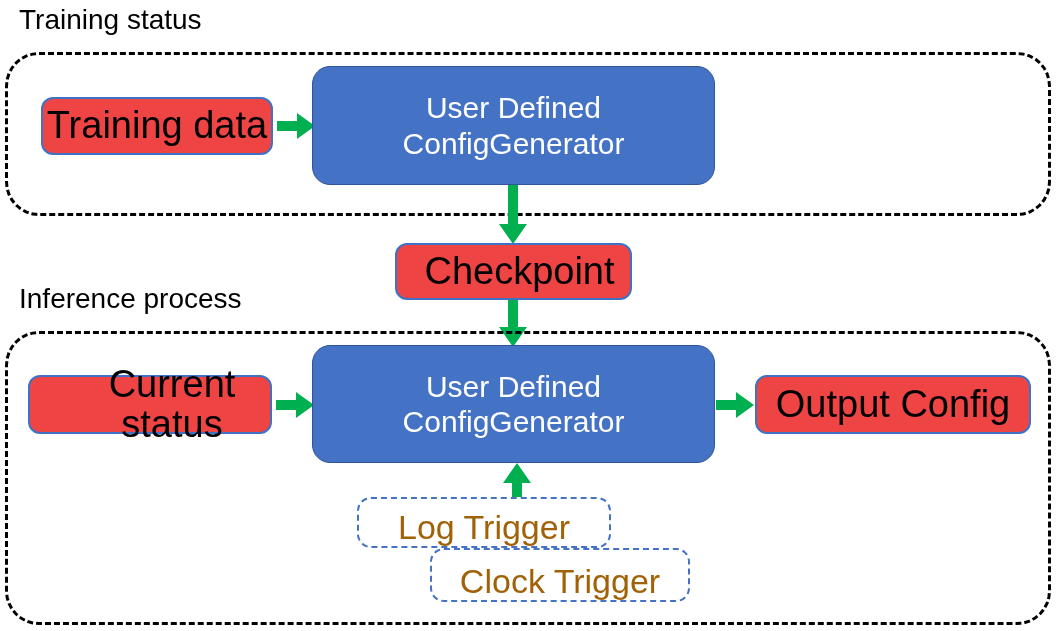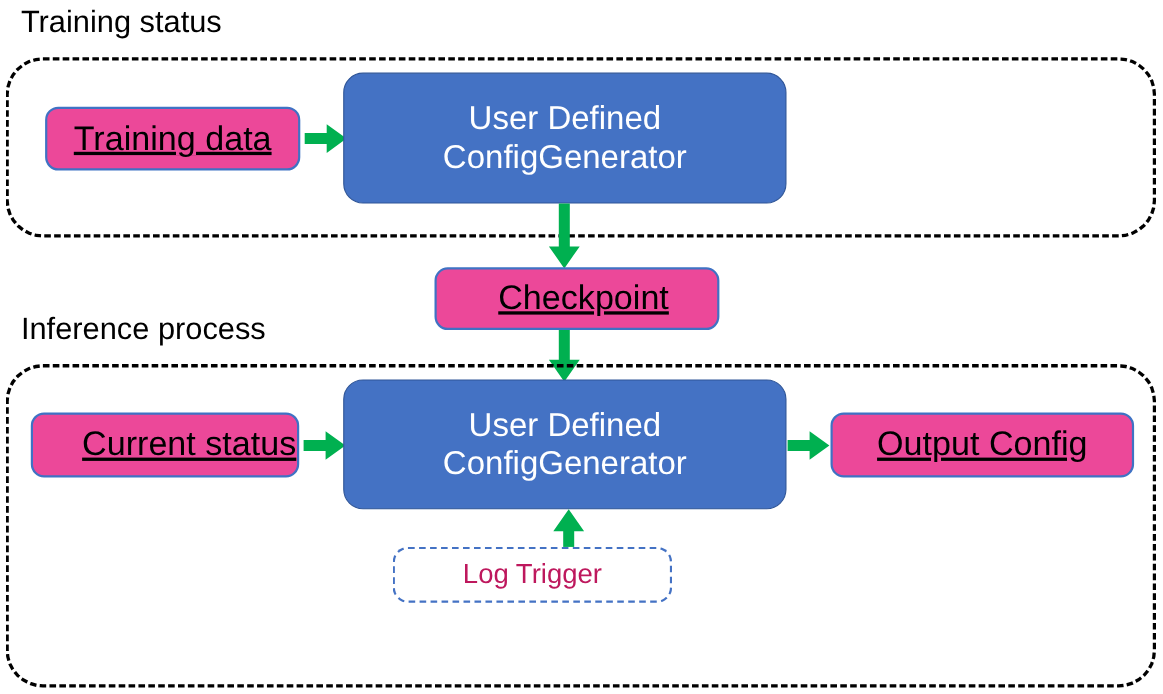--- a/index.html
+++ b/index.html
@@ -44,45 +44,45 @@
     position: absolute;
     box-sizing: border-box;
     display: flex;
     align-items: center;
     justify-content: center;
     text-align: center;
     border-radius: 12px;
   }
 
   .node-plain {
-    background: #ec4899;
+    background: #ef4444;
     border: 2px solid #3f72c4;
     color: #000000;
-    font-size: 31px;
+    font-size: 38px;
     line-height: 1.05;
-    text-decoration: underline;
   }
 
   .node-primary {
     background: #4472c4;
     border: 1.5px solid #2f5597;
     color: #ffffff;
     font-size: 30px;
     line-height: 1.18;
     border-radius: 18px;
     align-items: center;
   }
 
   .node-trigger {
     background: #ffffff;
     border: 2px dashed #4472c4;
-    color: #be185d;
-    font-size: 25px;
+    color: #a16207;
+    font-size: 34px;
     line-height: 1.05;
     border-radius: 14px;
+    align-items: flex-end;
   }
 
   .node-primary .node-label {
     display: block;
   }
 
   
   .arrow {
     position: absolute;
   }
@@ -116,21 +116,21 @@
       <span class="node-label">ConfigGenerator</span>
     </div>
   </div>
 
   <div class="arrow" style="left:499px; top:185px;">
     <svg width="28" height="59" viewBox="0 0 28 59" aria-hidden="true">
       <path d="M9 0 H19 V39 H28 L14 59 L0 39 H9 Z" fill="#00B050"></path>
     </svg>
   </div>
 
-  <div class="node node-plain" style="left:395px; top:243px; width:259px; height:57px;padding-left:12px;">
+  <div class="node node-plain" style="left:395px; top:243px; width:237px; height:57px;padding-left:12px;">
     <span class="node-label">Checkpoint</span>
   </div>
 
   <div class="arrow" style="left:499px; top:300px;">
     <svg width="28" height="47" viewBox="0 0 28 47" aria-hidden="true">
       <path d="M9 0 H19 V27 H28 L14 47 L0 27 H9 Z" fill="#00B050"></path>
     </svg>
   </div>
 
   <div class="section-caption" style="left:19px; top:285px;">Inference process</div>
@@ -167,14 +167,17 @@
   <div class="arrow" style="left:503px; top:463px;">
     <svg width="28" height="38" viewBox="0 0 28 38" aria-hidden="true">
       <path d="M14 0 L28 20 H19 V38 H9 V20 H0 Z" fill="#00B050"></path>
     </svg>
   </div>
 
   <div class="node node-trigger" style="left:357px; top:497px; width:254px; height:51px;">
     <span class="node-label">Log Trigger</span>
   </div>
 
+  <div class="node node-trigger" style="left:430px; top:548px; width:260px; height:54px;">
+    <span class="node-label">Clock Trigger</span>
+  </div>
 
 </div>
 
 </body></html>

